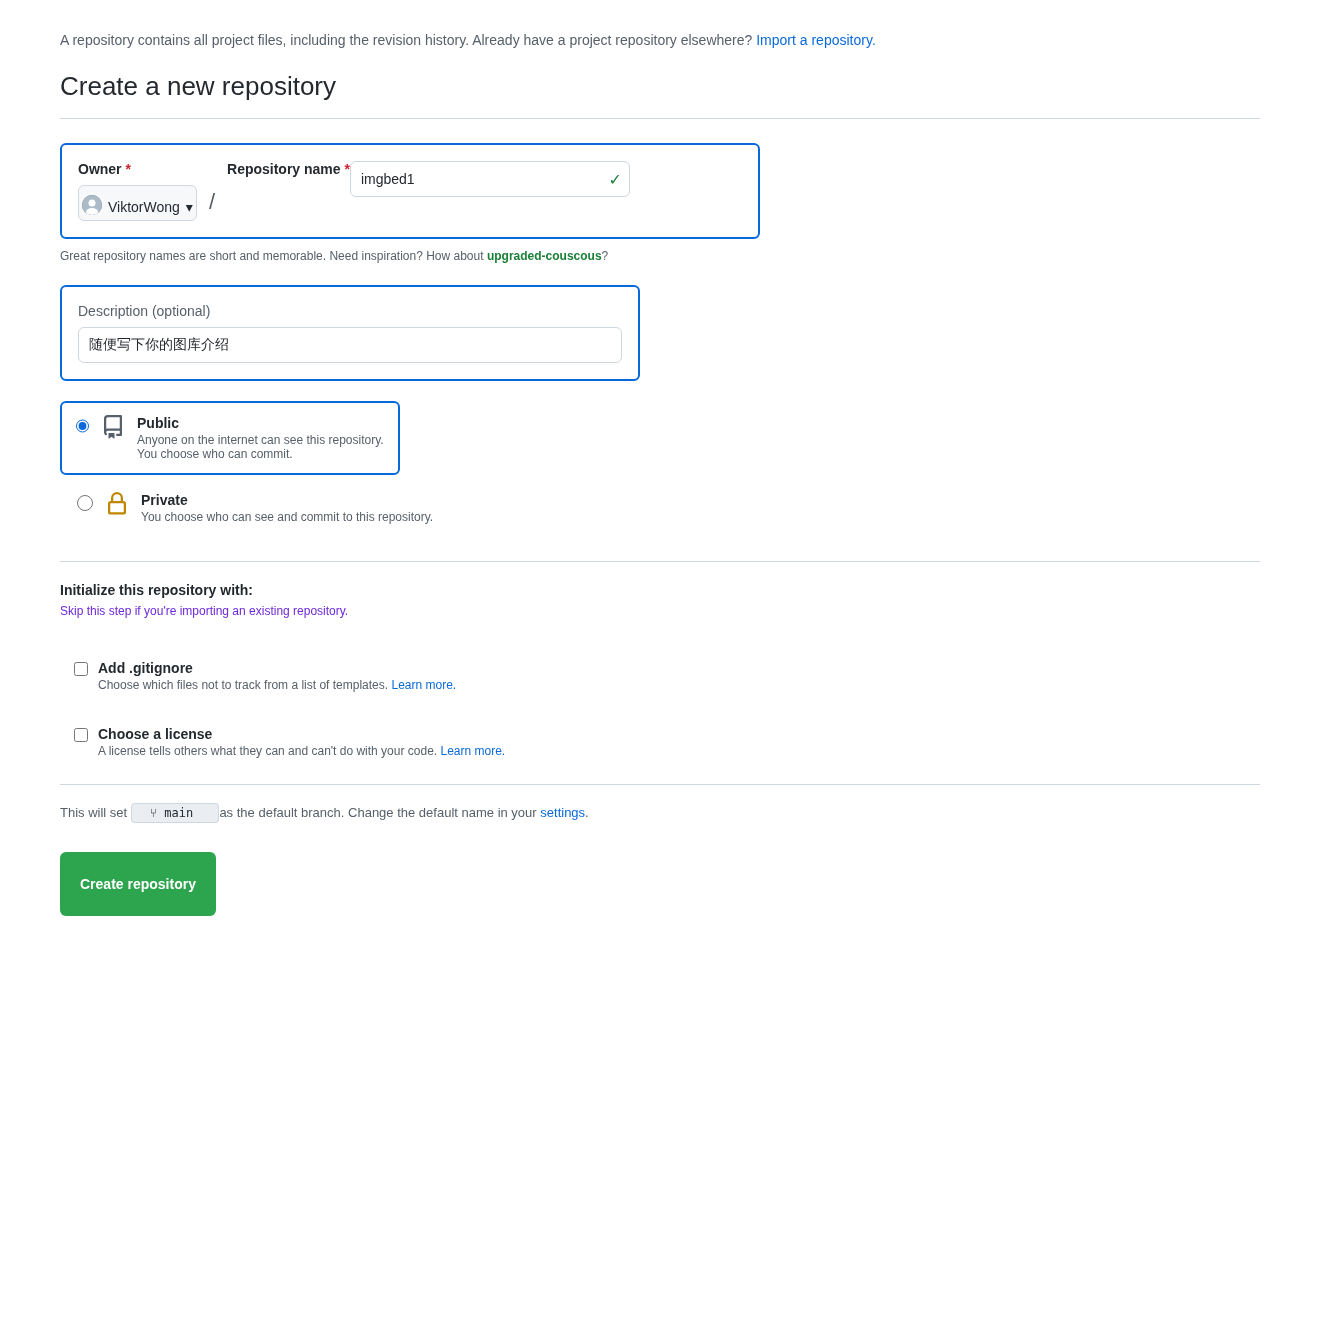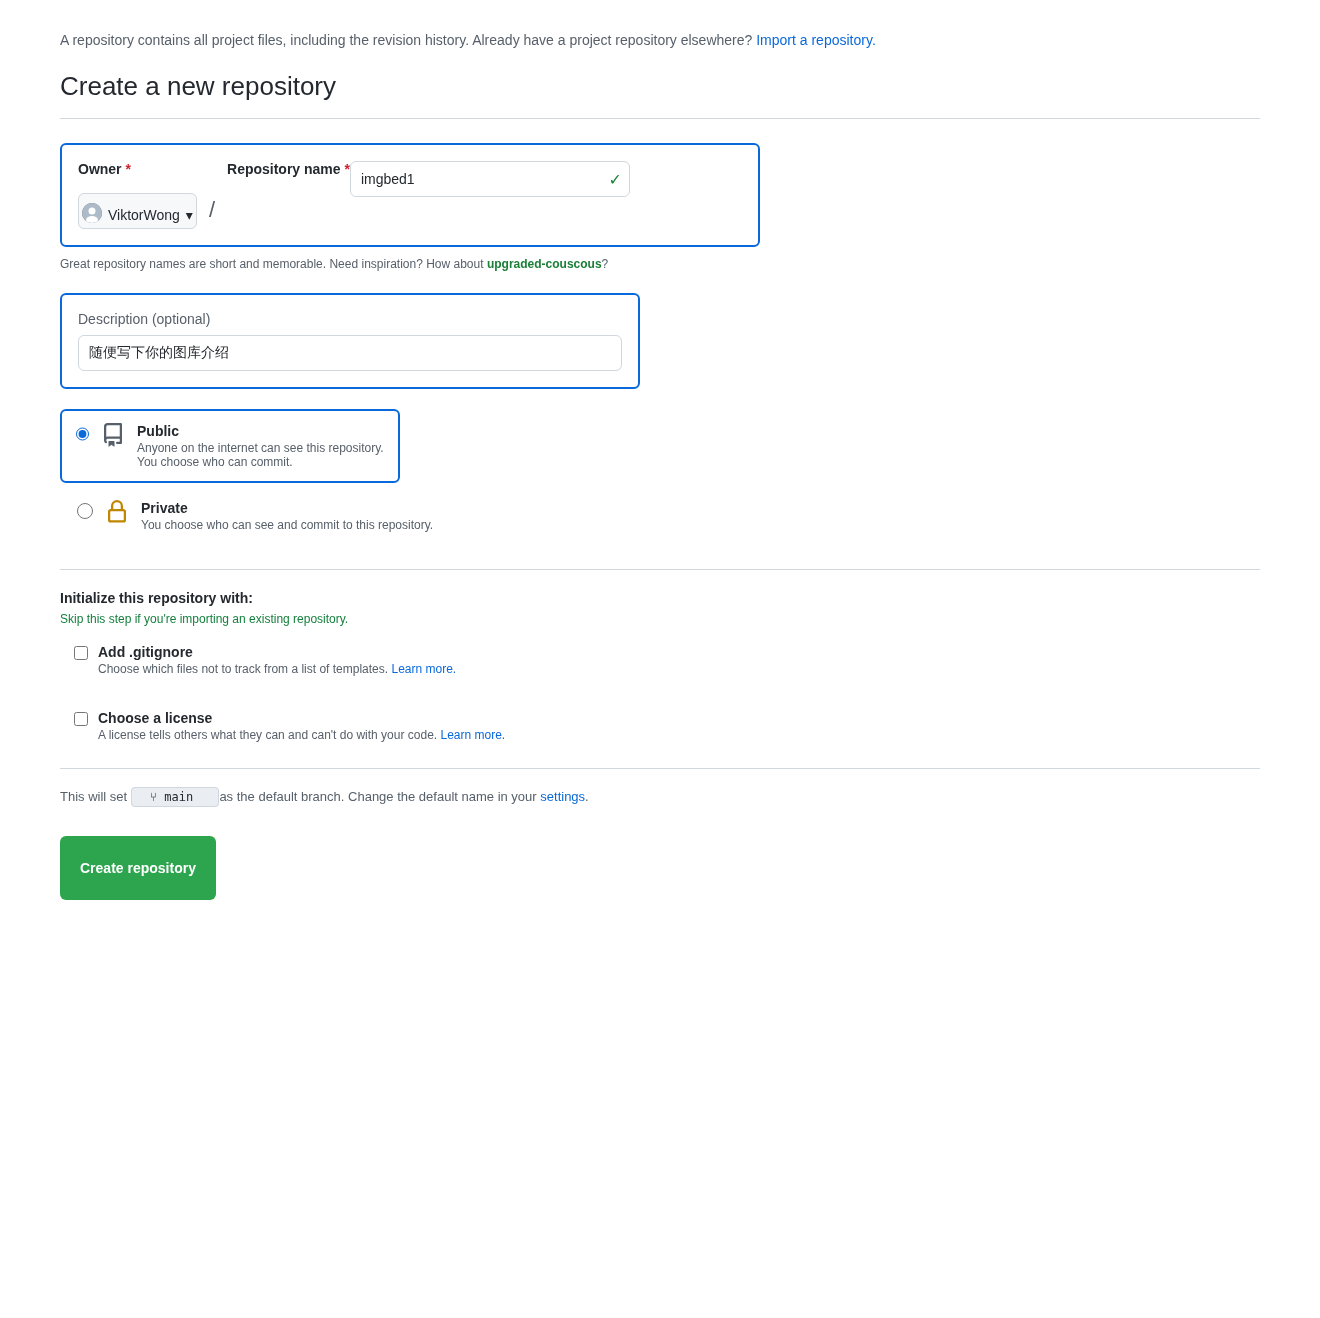--- a/index.html
+++ b/index.html
@@ -48,21 +48,21 @@
       width: 700px;
     }
 
     .field-group {
       display: flex;
       flex-direction: column;
     }
     .field-group label {
       font-size: 14px;
       font-weight: 600;
-      margin-bottom: 16px;
+      margin-bottom: 8px;
     }
     .field-group label .required {
       color: #cf222e;
     }
 
     .owner-select {
       display: flex;
       align-items: flex-end;
       gap: 6px;
       border: 1px solid #d0d7de;
@@ -232,22 +232,22 @@
     }
 
     
     .init-section h3 {
       font-size: 14px;
       font-weight: 600;
       margin-bottom: 6px;
     }
     .init-section .skip-text {
       font-size: 12px;
-      color: #15803d;
-      margin-bottom: 8px;
+      color: #6d28d9;
+      margin-bottom: 32px;
     }
 
     .checkbox-option {
       display: flex;
       align-items: flex-start;
       gap: 10px;
       margin-bottom: 14px;
       padding: 10px 12px;
       border-radius: 6px;
     }

